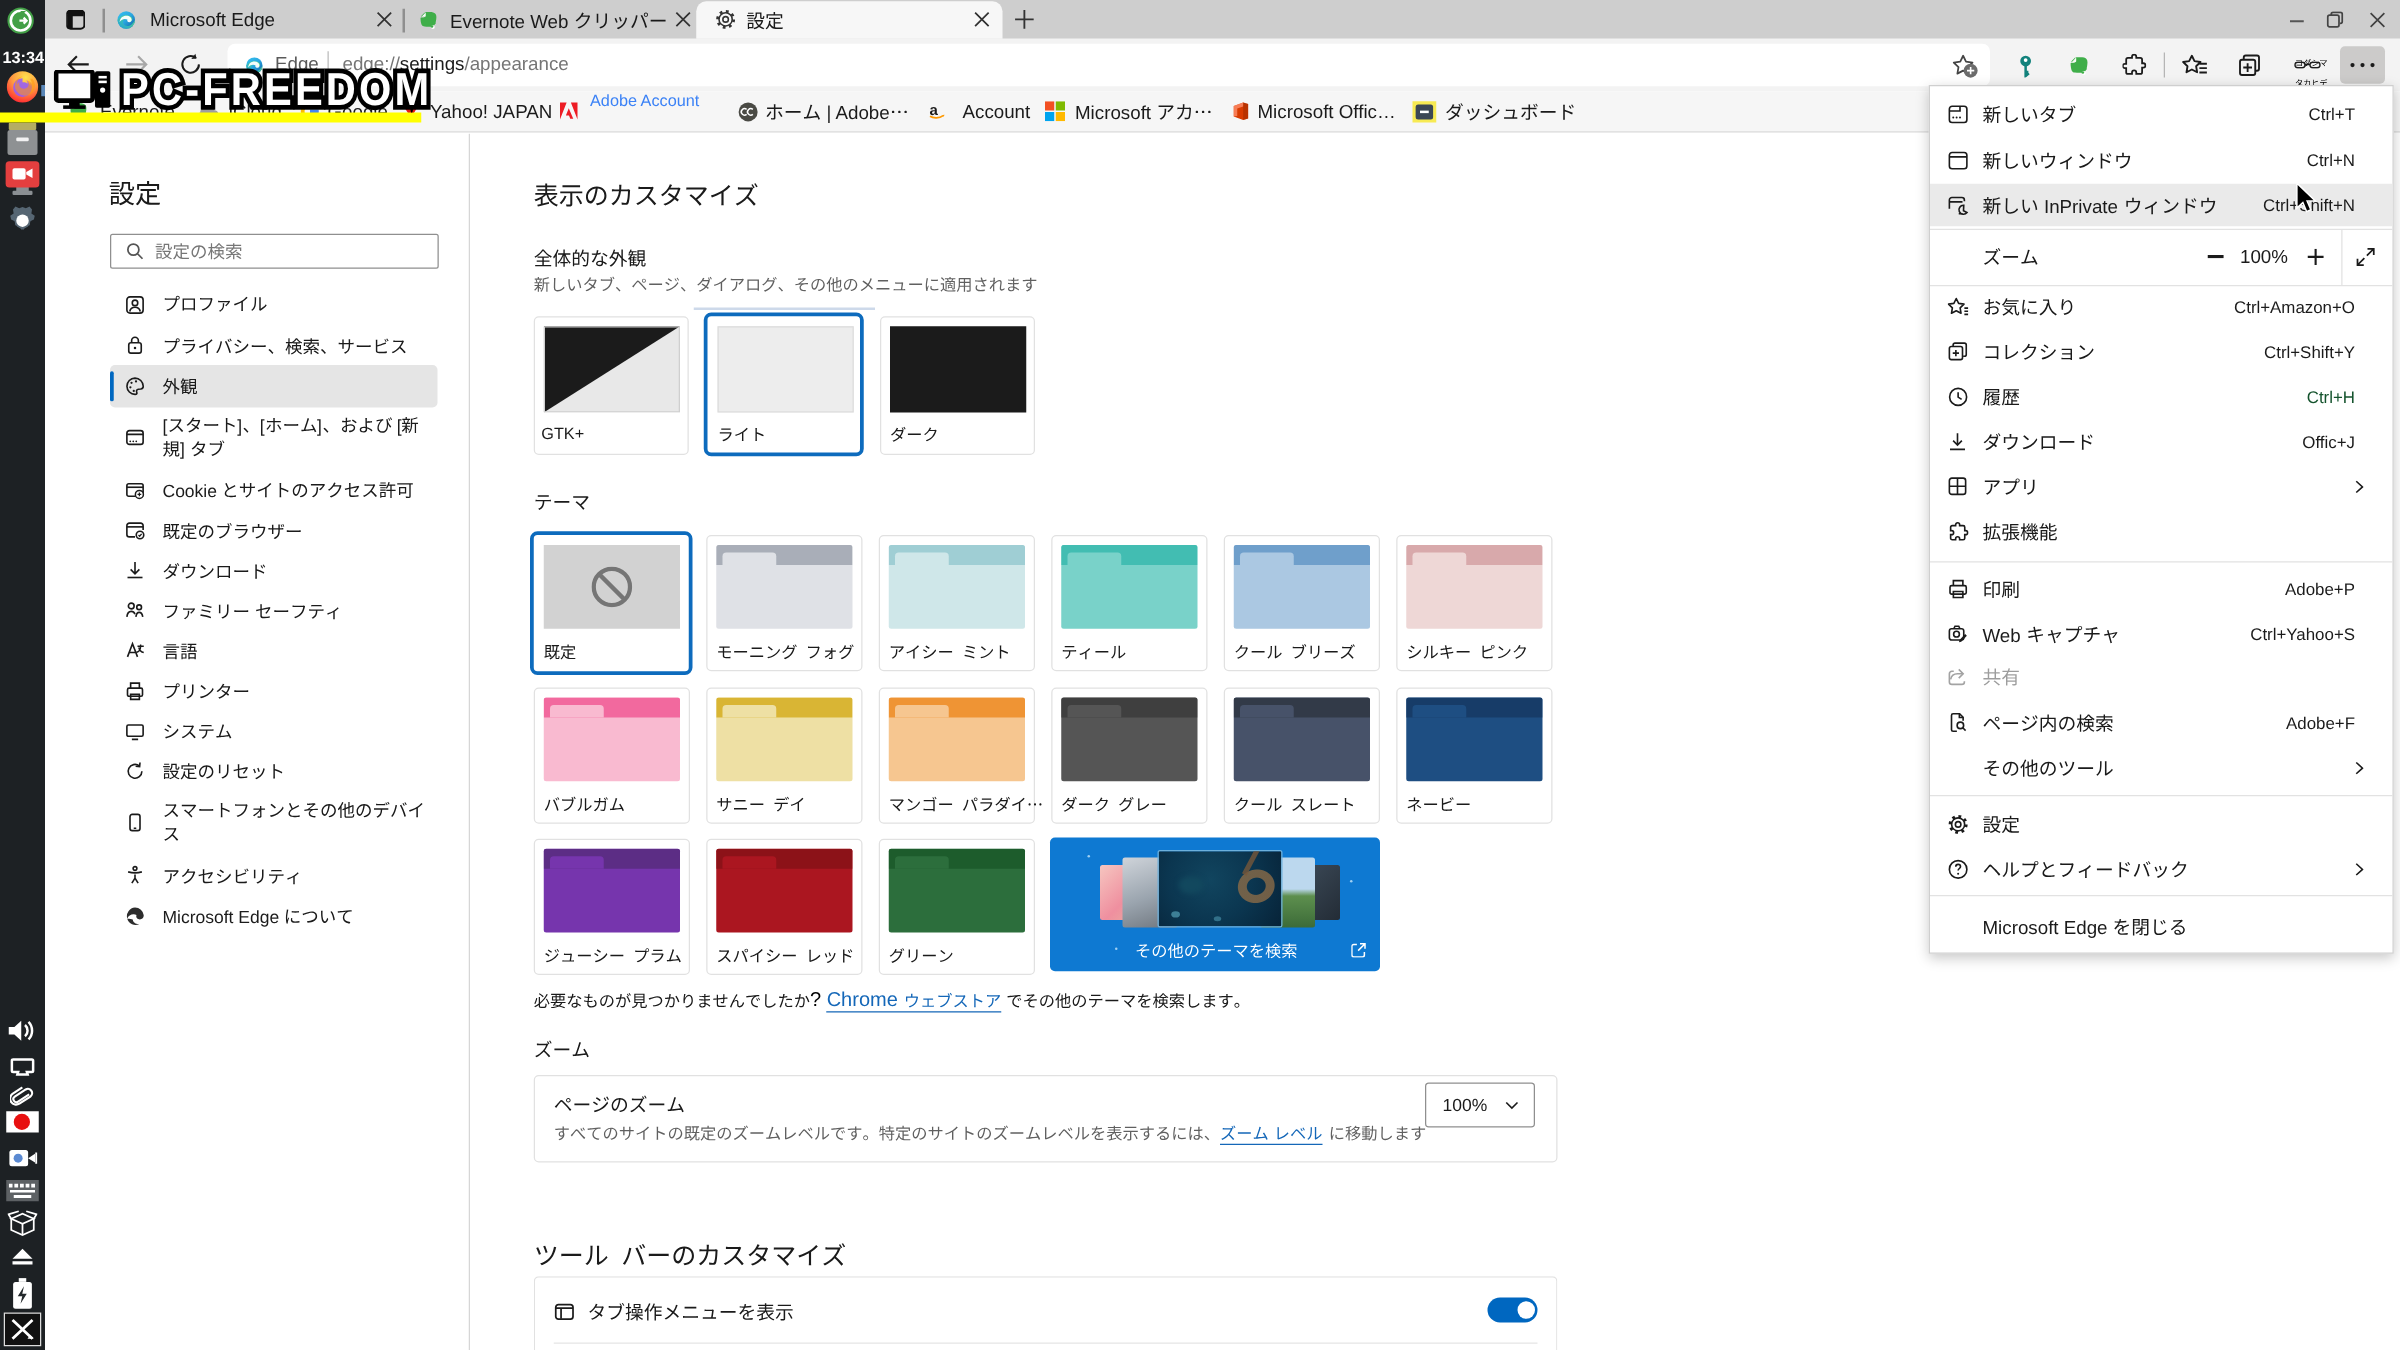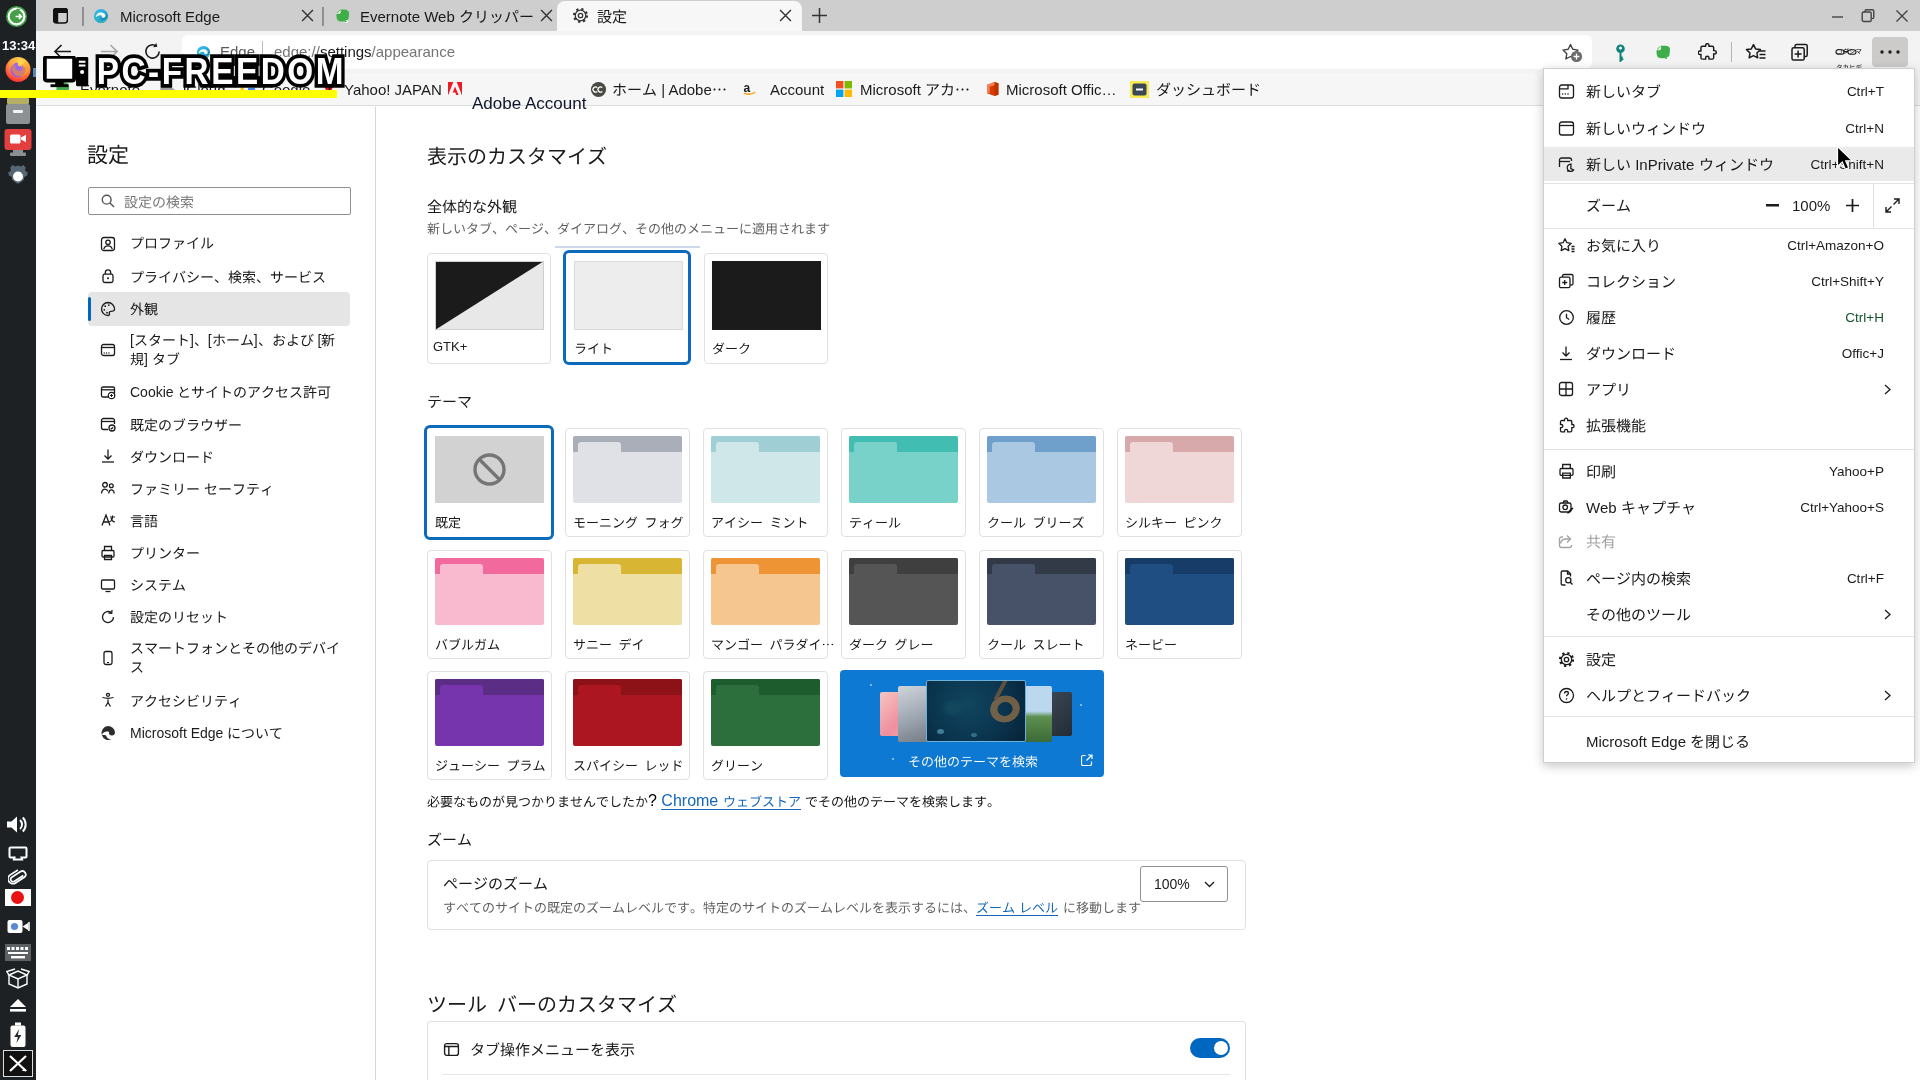--- a/index.html
+++ b/index.html
@@ -336,21 +336,21 @@
 <path fill="#EA4335" d="M24 10.8c3.2 0 6.1 1.1 8.4 3.3l6.3-6.3C35 4.2 30 2 24 2 15.4 2 8 7 4.3 14l7.4 5.8c1.8-5.2 6.6-9 12.3-9z"></path>
   </svg>
 <div class="t" style="left:262px;top:82px;font-size:15px;color:#1b1b1b">Google</div>
 <svg class="ic" style="left:320px;top:81px" width="17" height="16" viewBox="0 0 17 16">
     <path d="M1 1h5.2L8.6 6 11 1h5.2L9.7 12.5 11.5 16H6.3l1.6-3.5z" fill="#e61717" transform="scale(1,0.95)"></path>
   </svg>
 <div class="t" style="left:344px;top:82px;font-size:15px;color:#1b1b1b">Yahoo! JAPAN</div>
 <svg class="ic" style="left:447px;top:81px" width="16" height="16" viewBox="0 0 16 16">
     <path d="M1 1h5.3L1 14.5zM15 1H9.7L15 14.5zM8 5.5 11.6 14H9.2l-1-2.6H5.7z" fill="#ed1c24"></path>
   </svg>
-<div class="t" style="left:472px;top:95px;font-size:17px;color:#0f172a">Adobe Account</div>
+<div class="t" style="left:472px;top:74px;font-size:13px;color:#3b82f6">Adobe Account</div>
 <svg class="ic" style="left:590px;top:81px" width="17" height="17" viewBox="0 0 17 17">
     <circle cx="8.5" cy="8.5" r="7.6" fill="#4a4a44"></circle>
     <path d="M7.3 6.5a2.6 2.6 0 1 0 0 4m5-4a2.6 2.6 0 1 0 0 4" stroke="#fff" stroke-width="1.2" fill="none"></path>
   </svg>
 <div class="t" style="left:612px;top:82px;font-size:15px;color:#1b1b1b"><svg class="jt" style="vertical-align:-1.80px" width="45.0" height="15" viewBox="0 -880 3000 1000">
       <g transform="scale(1,-1)" fill="#1b1b1b">
         <use href="#g30db" x="0"></use>
         <use href="#g30fc" x="1000"></use>
         <use href="#g30e0" x="2000"></use>
       </g>
@@ -1485,21 +1485,21 @@
 <svg class="ic" style="left:1558px;top:463px" width="17" height="17" viewBox="0 0 17 17">
     <rect x="2" y="5.5" width="13" height="6.8" rx="1.3" fill="none" stroke="#1b1b1b" stroke-width="1.3"></rect>
     <path d="M4.7 5.5V1.5h7.6v4M4.7 10.2h7.6v4.8H4.7z" fill="none" stroke="#1b1b1b" stroke-width="1.3"></path>
   </svg>
 <div class="t" style="left:1586px;top:464px;font-size:15px;color:#1b1b1b"><svg class="jt" style="vertical-align:-1.80px" width="30.0" height="15" viewBox="0 -880 2000 1000">
       <g transform="scale(1,-1)" fill="#1b1b1b">
         <use href="#g5370" x="0"></use>
         <use href="#g5237" x="1000"></use>
       </g>
     </svg></div>
-<div class="t" style="right:36px;top:465px;font-size:13.5px;color:#1b1b1b;position:absolute">Yahoo+P</div>
+<div class="t" style="right:36px;top:465px;font-size:13.5px;color:#1b1b1b;position:absolute">Adobe+P</div>
 <svg class="ic" style="left:1558px;top:499px" width="17" height="17" viewBox="0 0 17 17">
     <rect x="1.5" y="4" width="11.5" height="9" rx="1.8" fill="none" stroke="#1b1b1b" stroke-width="1.3"></rect>
     <path d="M5 4l1-2h3l1 2" fill="none" stroke="#1b1b1b" stroke-width="1.3"></path>
     <circle cx="7.2" cy="8.3" r="2.3" fill="none" stroke="#1b1b1b" stroke-width="1.3"></circle>
     <path d="M15.5 9.5l-4.5 4.8-1.8.5.4-1.8 4.5-4.8z" fill="#1b1b1b"></path>
   </svg>
 <div class="t" style="left:1586px;top:500px;font-size:15px;color:#1b1b1b"><span>Web </span><svg class="jt" style="vertical-align:-1.80px" width="75.0" height="15" viewBox="0 -880 5000 1000">
       <g transform="scale(1,-1)" fill="#1b1b1b">
         <use href="#g30ad" x="0"></use>
         <use href="#g30e3" x="1000"></use>
@@ -1530,21 +1530,21 @@
       <g transform="scale(1,-1)" fill="#1b1b1b">
         <use href="#g30da" x="0"></use>
         <use href="#g30fc" x="1000"></use>
         <use href="#g30b8" x="2000"></use>
         <use href="#g5185" x="3000"></use>
         <use href="#g306e" x="4000"></use>
         <use href="#g691c" x="5000"></use>
         <use href="#g7d22" x="6000"></use>
       </g>
     </svg></div>
-<div class="t" style="right:36px;top:572px;font-size:13.5px;color:#1b1b1b;position:absolute">Ctrl+F</div>
+<div class="t" style="right:36px;top:572px;font-size:13.5px;color:#1b1b1b;position:absolute">Adobe+F</div>
 <div class="t" style="left:1586px;top:607px;font-size:15px;color:#1b1b1b"><svg class="jt" style="vertical-align:-1.80px" width="105.0" height="15" viewBox="0 -880 7000 1000">
       <g transform="scale(1,-1)" fill="#1b1b1b">
         <use href="#g305d" x="0"></use>
         <use href="#g306e" x="1000"></use>
         <use href="#g4ed6" x="2000"></use>
         <use href="#g306e" x="3000"></use>
         <use href="#g30c4" x="4000"></use>
         <use href="#g30fc" x="5000"></use>
         <use href="#g30eb" x="6000"></use>
       </g>

